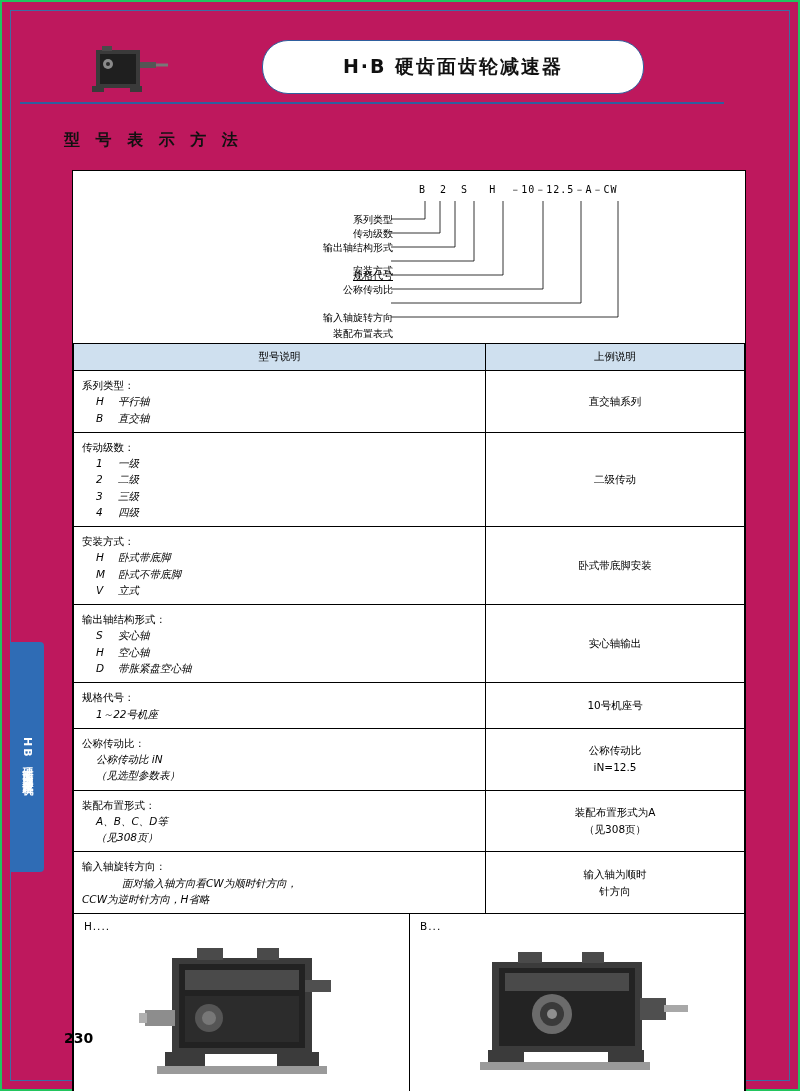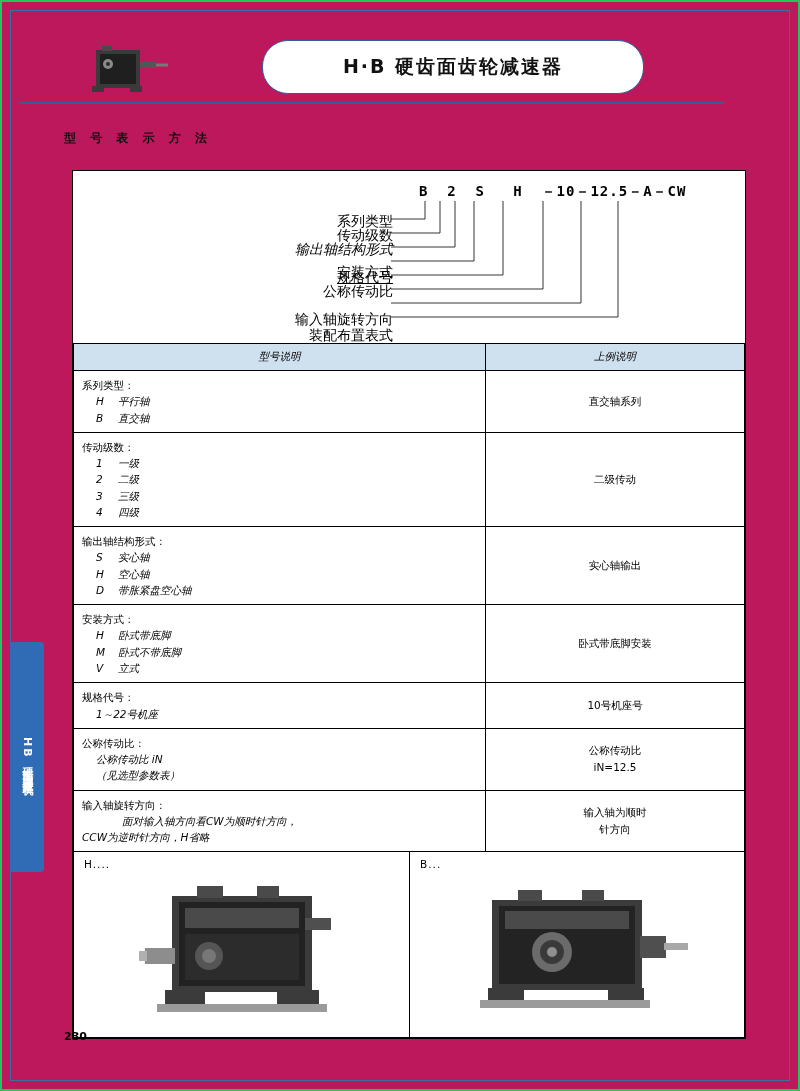--- a/index.html
+++ b/index.html
@@ -40,21 +40,21 @@
   .title-pill span{
     font-size:19px;letter-spacing:2px;font-weight:bold;color:#111;
     font-family:"DejaVu Sans",sans-serif;
   }
   .header-rule{
     position:absolute;left:18px;top:100px;width:704px;height:2px;background:#2f5f9e;
   }
   
   .section-title{
     position:absolute;left:62px;top:128px;
-    font-size:12px;font-weight:bold;letter-spacing:5px;color:#111;
+    font-size:16px;font-weight:bold;letter-spacing:5px;color:#111;
   }
   
   .side-tab{
     position:absolute;left:8px;top:640px;width:34px;height:230px;
     background:#2f6cb5;
     color:#fff;
     border-radius:0 4px 4px 0;
   }
   .side-tab-inner{
     position:absolute;left:0;top:0;width:34px;height:230px;
@@ -72,52 +72,50 @@
     border:1px solid #000;
     box-sizing:border-box;
     background:#fff;
   }
   
   .code-area{
     position:relative;height:172px;
   }
   .code-line{
     position:absolute;left:346px;top:12px;
-    font-size:14px;letter-spacing:1px;
+    font-size:10px;letter-spacing:1px;
     font-family:"DejaVu Sans Mono","Liberation Mono",monospace;
     white-space:pre;
-    font-weight:bold;
   }
   .labels{
     position:absolute;left:0;top:36px;width:320px;
   }
   .lbl{
     position:absolute;right:0;
-    font-size:14px;white-space:nowrap;
+    font-size:10px;white-space:nowrap;
     text-align:right;
   }
   .leaders{position:absolute;left:0;top:0;width:674px;height:172px;pointer-events:none;}
   
   table.spec{
     border-collapse:collapse;
     width:100%;
     table-layout:fixed;
   }
   table.spec td,table.spec th{
     border:1px solid #000;
     vertical-align:middle;
     padding:6px 8px;
     font-size:10.5px;
   }
   .thead td{
     background:#cfe0ef;
     text-align:center;
     font-size:11px;
     padding:5px 0;
-    font-style:italic;
   }
   .col-left{width:62%;}
   .col-right{width:38%;text-align:center;}
   .desc{line-height:1.55;}
   .desc .ttl{display:block;}
   .desc .row{display:block;padding-left:14px;font-style:italic;}
   .desc .row .k{display:inline-block;width:22px;}
   .rightcell{text-align:center;line-height:1.6;}
   
   .imgrow{display:flex;}
@@ -129,21 +127,21 @@
     height:186px;
   }
   .imgcell.left{width:50%;border-right:none;}
   .imgcell.right{width:50%;}
   .imgcap{
     position:absolute;left:10px;top:6px;font-size:10.5px;letter-spacing:1px;
   }
   .gearbox{position:absolute;left:50%;top:26px;transform:translateX(-50%);}
   
   .pageno{
-    position:absolute;left:62px;top:1028px;font-size:11px;font-weight:bold;
+    position:absolute;left:62px;top:1028px;font-size:14px;font-weight:bold;
   }
 </style>
 </head>
 <body>
 
 <div class="page">
   <div class="frame"></div>
 
   <div class="header">
     <div class="logo-box">
@@ -188,21 +186,21 @@
           <path d="M430,30 L430,104 L318,104"></path>
           <path d="M470,30 L470,118 L318,118"></path>
           <path d="M508,30 L508,132 L318,132"></path>
           <path d="M545,30 L545,146 L318,146"></path>
         </g>
       </svg>
 
       <div class="labels">
         <div class="lbl" style="top:6px;">系列类型</div>
         <div class="lbl" style="top:20px;">传动级数</div>
-        <div class="lbl" style="top:34px;font-style:italic;">输出轴结构形式</div>
+        <div class="lbl" style="top:34px;">输出轴结构形式</div>
         <div class="lbl" style="top:48px;margin-top:9px;">安装方式</div>
         <div class="lbl" style="top:62px;text-decoration:underline;">规格代号</div>
         <div class="lbl" style="top:76px;">公称传动比</div>
         <div class="lbl" style="top:90px;margin-top:30px;">装配布置表式</div>
         <div class="lbl" style="top:104px;">输入轴旋转方向</div>
       </div>
     </div>
 
     <table class="spec">
       <tbody>
@@ -230,64 +228,75 @@
             <span class="row"><span class="k">3</span><span>三级</span></span>
             <span class="row"><span class="k">4</span><span>四级</span></span>
           </td>
           <td class="rightcell">
             <div>二级传动</div>
           </td>
         </tr>
 
         <tr>
           <td class="desc">
+            <span class="ttl">安装方式：</span>
+            <span class="row"><span class="k">H</span><span>卧式带底脚</span></span>
+            <span class="row"><span class="k">M</span><span>卧式不带底脚</span></span>
+            <span class="row"><span class="k">V</span><span>立式</span></span>
+          </td>
+          <td class="rightcell">
+            <div>卧式带底脚安装</div>
+          </td>
+        </tr>
+
+        <tr>
+          <td class="desc">
             <span class="ttl">输出轴结构形式：</span>
             <span class="row"><span class="k">S</span><span>实心轴</span></span>
             <span class="row"><span class="k">H</span><span>空心轴</span></span>
             <span class="row"><span class="k">D</span><span>带胀紧盘空心轴</span></span>
           </td>
           <td class="rightcell">
             <div>实心轴输出</div>
           </td>
         </tr>
 
         <tr>
           <td class="desc">
-            <span class="ttl">安装方式：</span>
-            <span class="row"><span class="k">H</span><span>卧式带底脚</span></span>
-            <span class="row"><span class="k">M</span><span>卧式不带底脚</span></span>
-            <span class="row"><span class="k">V</span><span>立式</span></span>
-          </td>
-          <td class="rightcell">
-            <div>卧式带底脚安装</div>
-          </td>
-        </tr>
-
-        <tr>
-          <td class="desc">
             <span class="ttl">规格代号：</span>
             <span class="row"><span>1～22号机座</span></span>
           </td>
           <td class="rightcell">
             <div>10号机座号</div>
           </td>
         </tr>
 
         <tr>
           <td class="desc">
             <span class="ttl">公称传动比：</span>
             <span class="row"><span>公称传动比 iN</span></span>
             <span class="row"><span>（见选型参数表）</span></span>
           </td>
           <td class="rightcell">
             <div>公称传动比</div>
             <div>iN=12.5</div>
           </td>
         </tr>
 
+        <tr>
+          <td class="desc">
+            <span class="ttl">装配布置形式：</span>
+            <span class="row"><span>A、B、C、D等</span></span>
+            <span class="row"><span>（见308页）</span></span>
+          </td>
+          <td class="rightcell">
+            <div>装配布置形式为A</div>
+            <div>（见308页）</div>
+          </td>
+        </tr>
 
         <tr>
           <td class="desc">
             <span class="ttl">输入轴旋转方向：</span>
             <span class="row" style="padding-left:40px;"><span>面对输入轴方向看CW为顺时针方向，</span></span>
             <span class="row" style="padding-left:0px;"><span>CCW为逆时针方向，H省略</span></span>
           </td>
           <td class="rightcell">
             <div>输入轴为顺时</div>
             <div>针方向</div>

